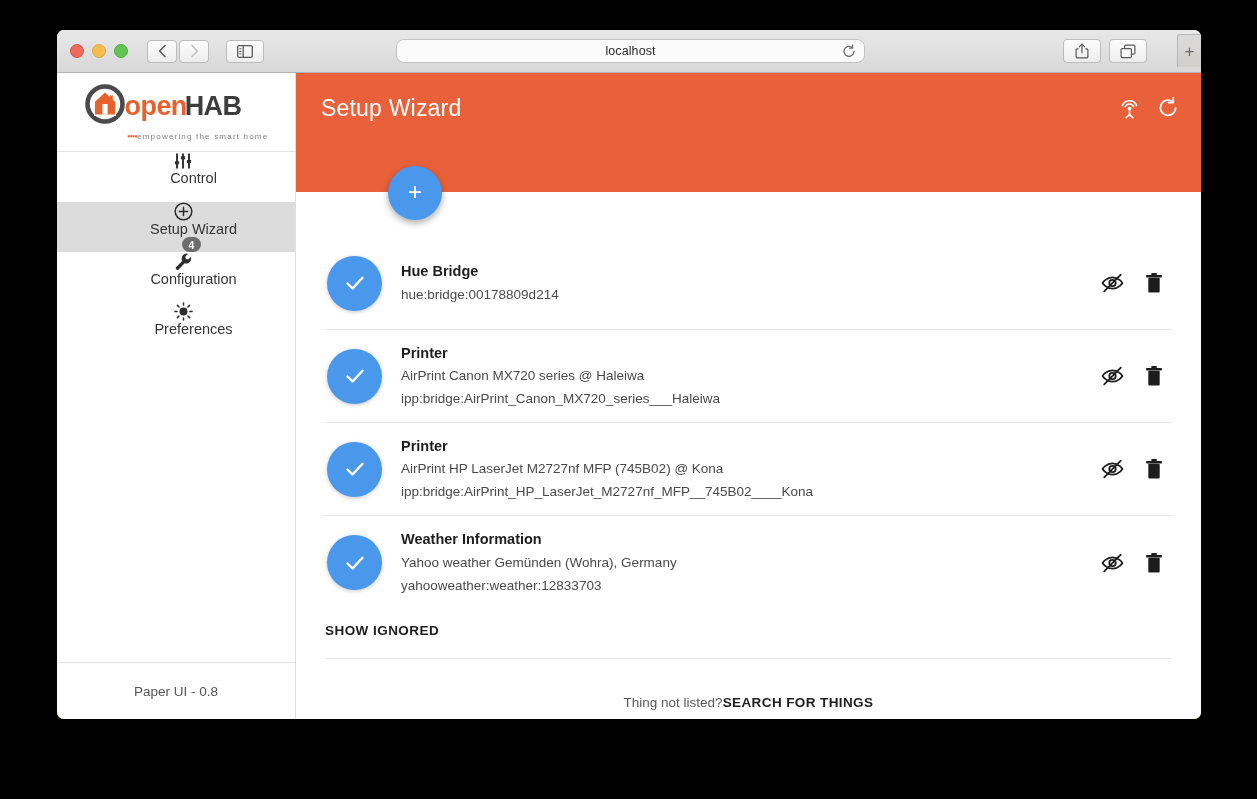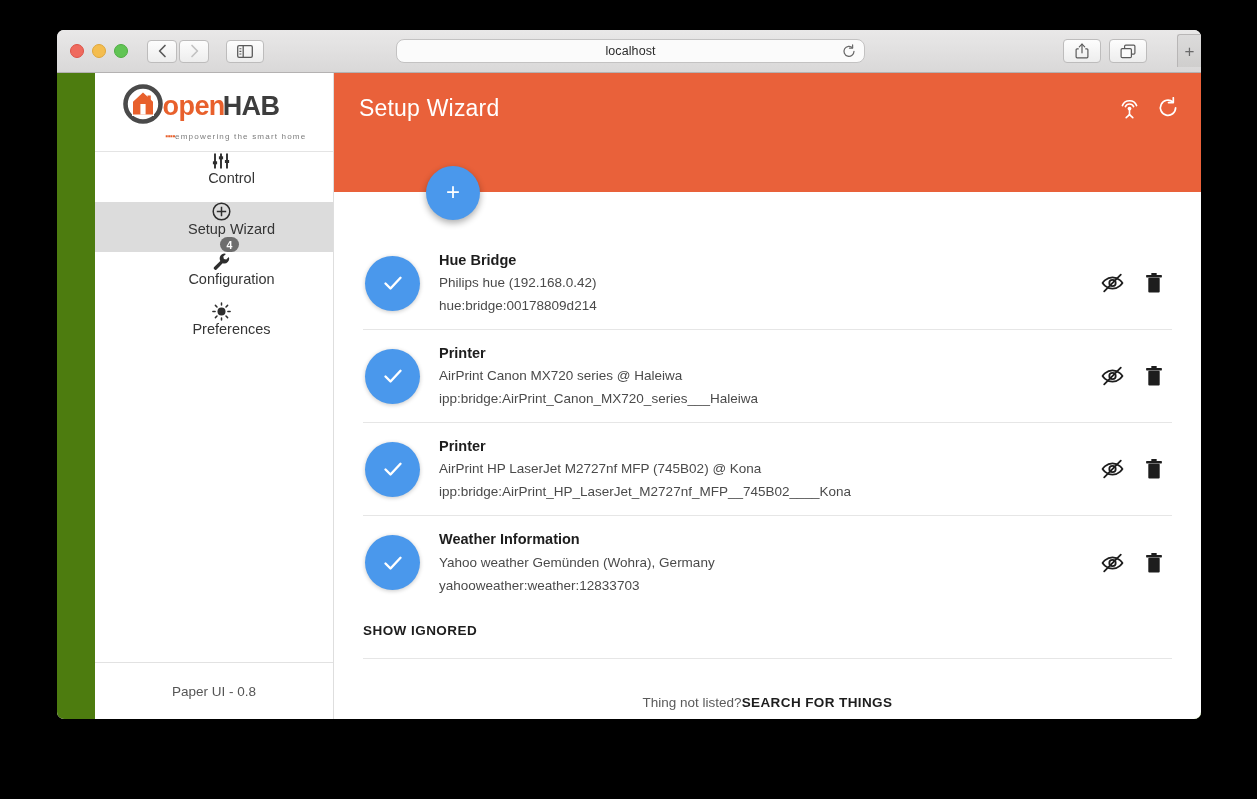--- a/index.html
+++ b/index.html
@@ -133,21 +133,20 @@
     line-height: 1;
     box-sizing: border-box;
   }
 
   
   .app-body {
     position: relative;
     height: 647px;
     display: flex;
     background: #4d7c0f;
-    padding-left: 38px;
   }
 
   
   .sidebar {
     width: 239px;
     background: #ffffff;
     border-right: 1px solid #dedede;
     display: flex;
     flex-direction: column;
     flex: none;
@@ -567,21 +566,20 @@
         <div class="things-list">
 
           <div class="thing-row">
             <div class="thing-avatar">
               <svg width="24" height="24" viewBox="0 0 24 24">
                 <polyline points="4.5,12.5 9.5,17.5 19.5,6.8" fill="none" stroke="#ffffff" stroke-width="2.4" stroke-linecap="round" stroke-linejoin="round"></polyline>
               </svg>
             </div>
             <div class="thing-text">
               <div class="thing-title">Hue Bridge</div>
-              <div class="thing-sub">Philips hue (192.168.0.42)</div>
               <div class="thing-uid">hue:bridge:00178809d214</div>
             </div>
             <div class="thing-actions">
               <span class="iconbtn">
                 <svg width="23" height="20" viewBox="0 0 23 20">
                   <path d="M1.6 10S5 4.3 11.5 4.3 21.4 10 21.4 10s-3.4 5.7-9.9 5.7S1.6 10 1.6 10z" fill="none" stroke="#1d1d1d" stroke-width="1.8"></path>
                   <circle cx="11.5" cy="10" r="3.2" fill="none" stroke="#1d1d1d" stroke-width="1.8"></circle>
                   <line x1="3.2" y1="18.4" x2="19.8" y2="1.6" stroke="#1d1d1d" stroke-width="1.8" stroke-linecap="round"></line>
                 </svg>
               </span>

